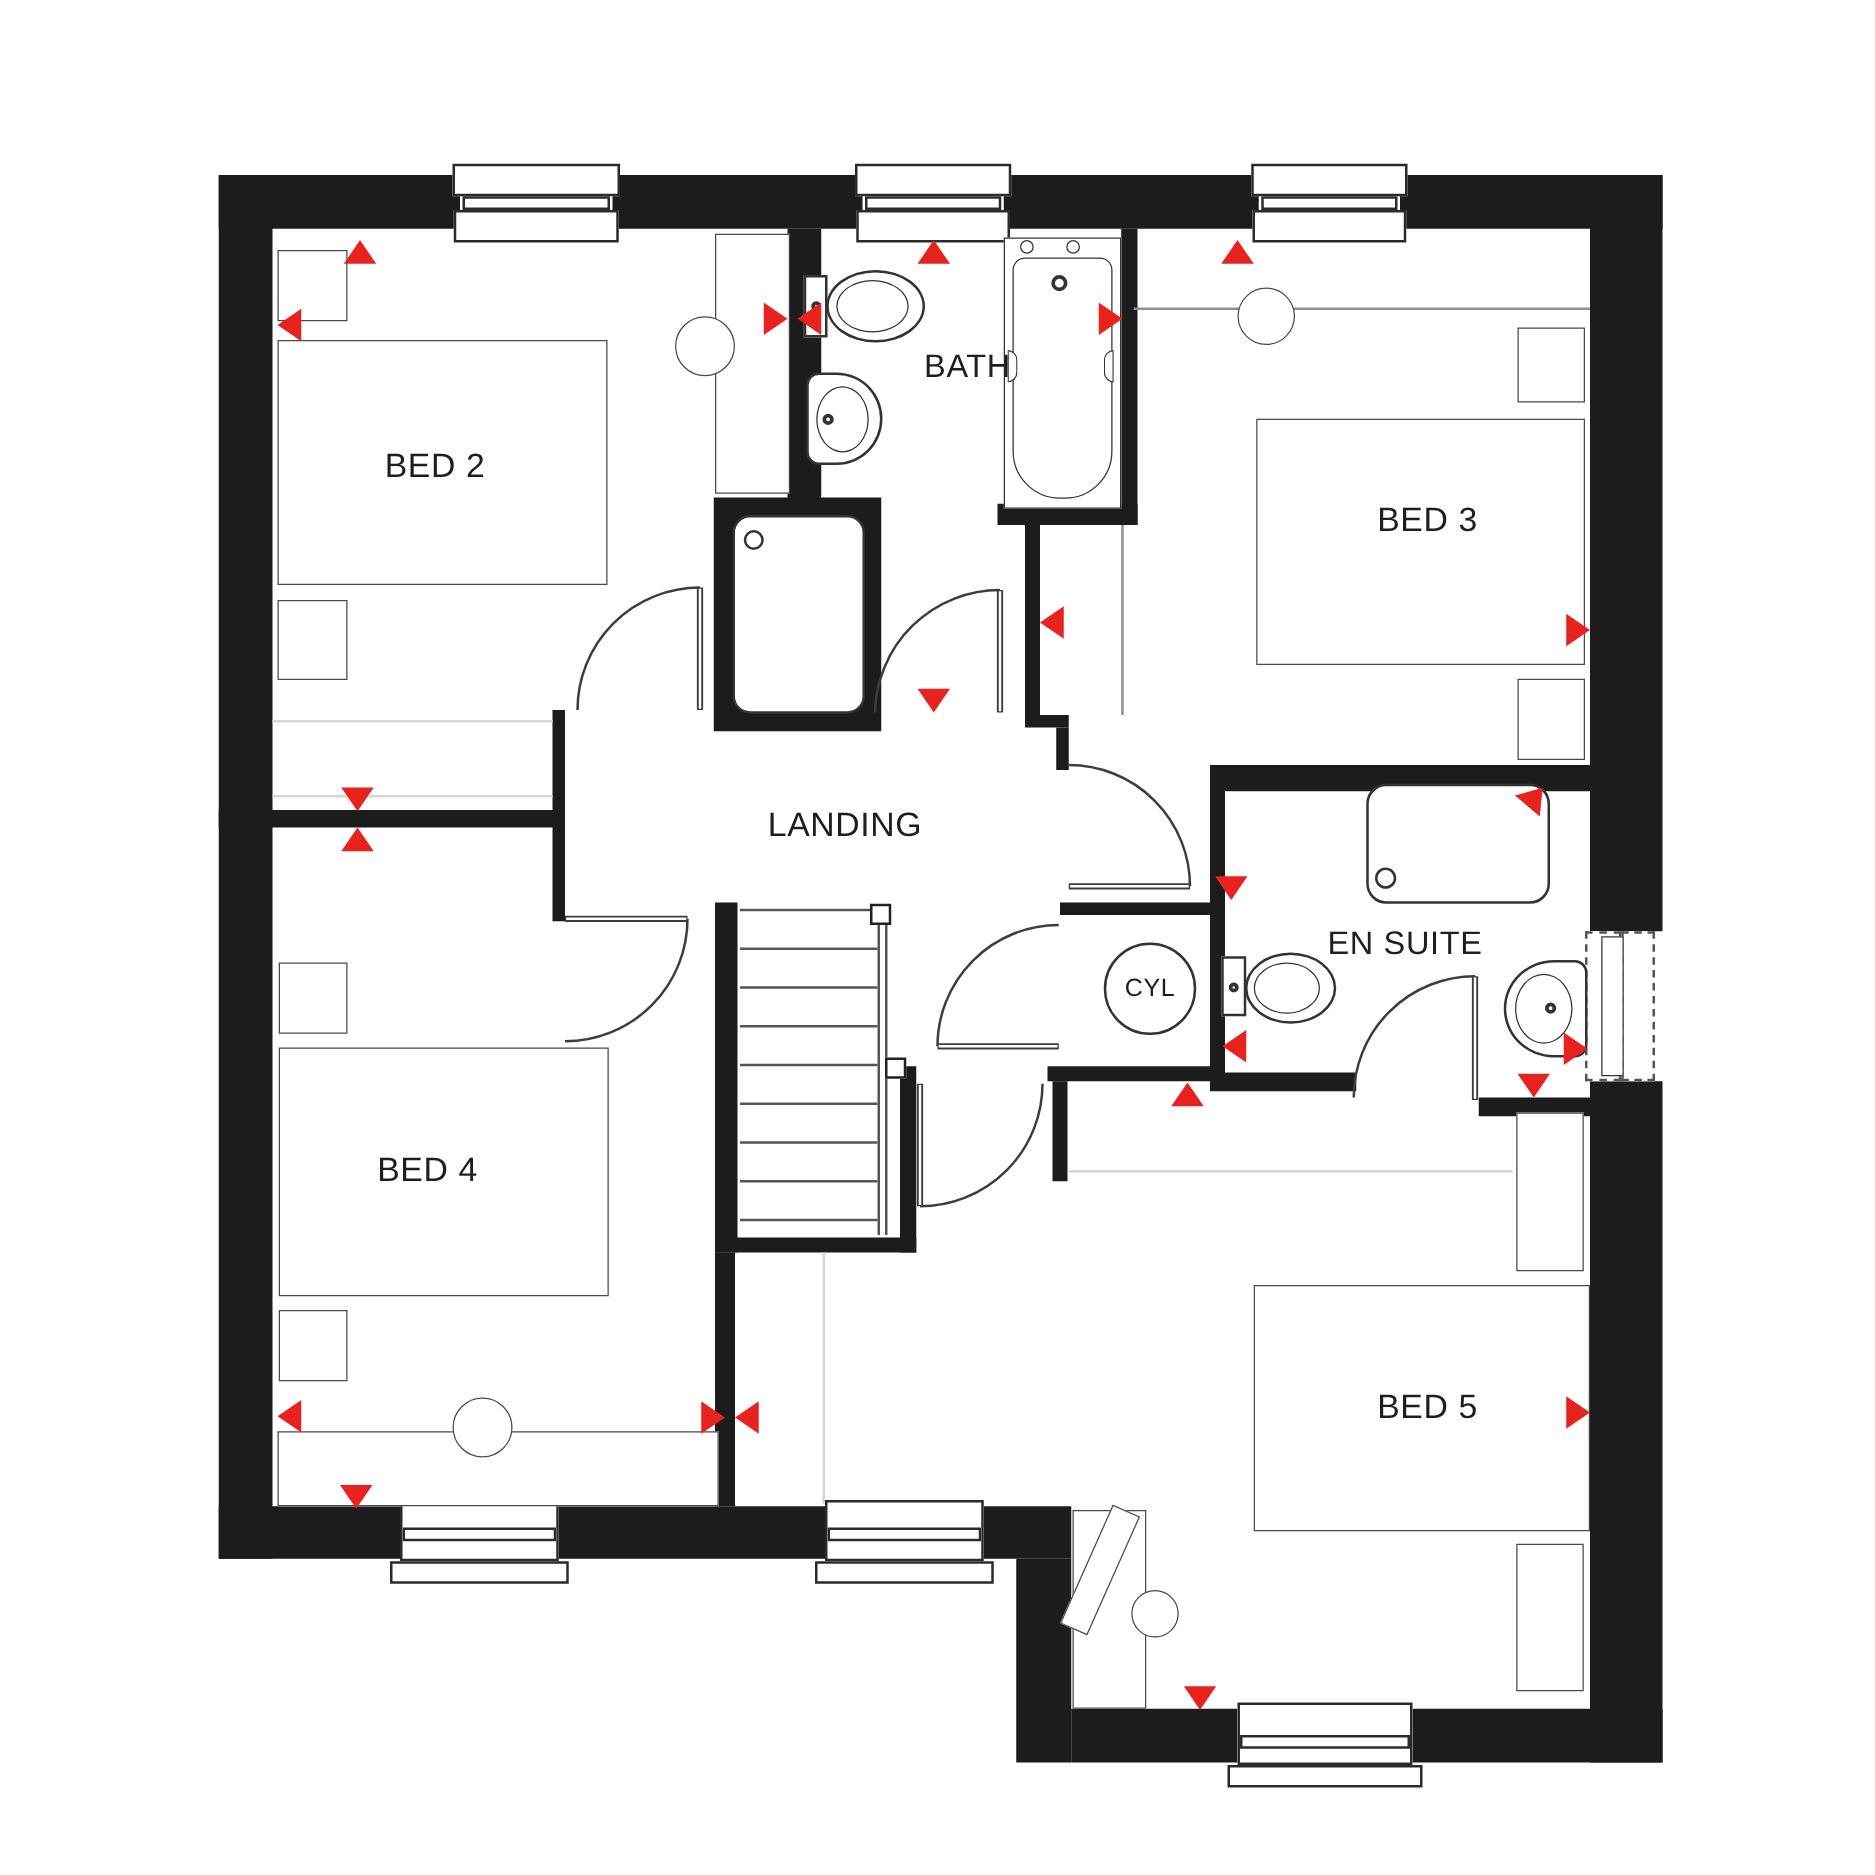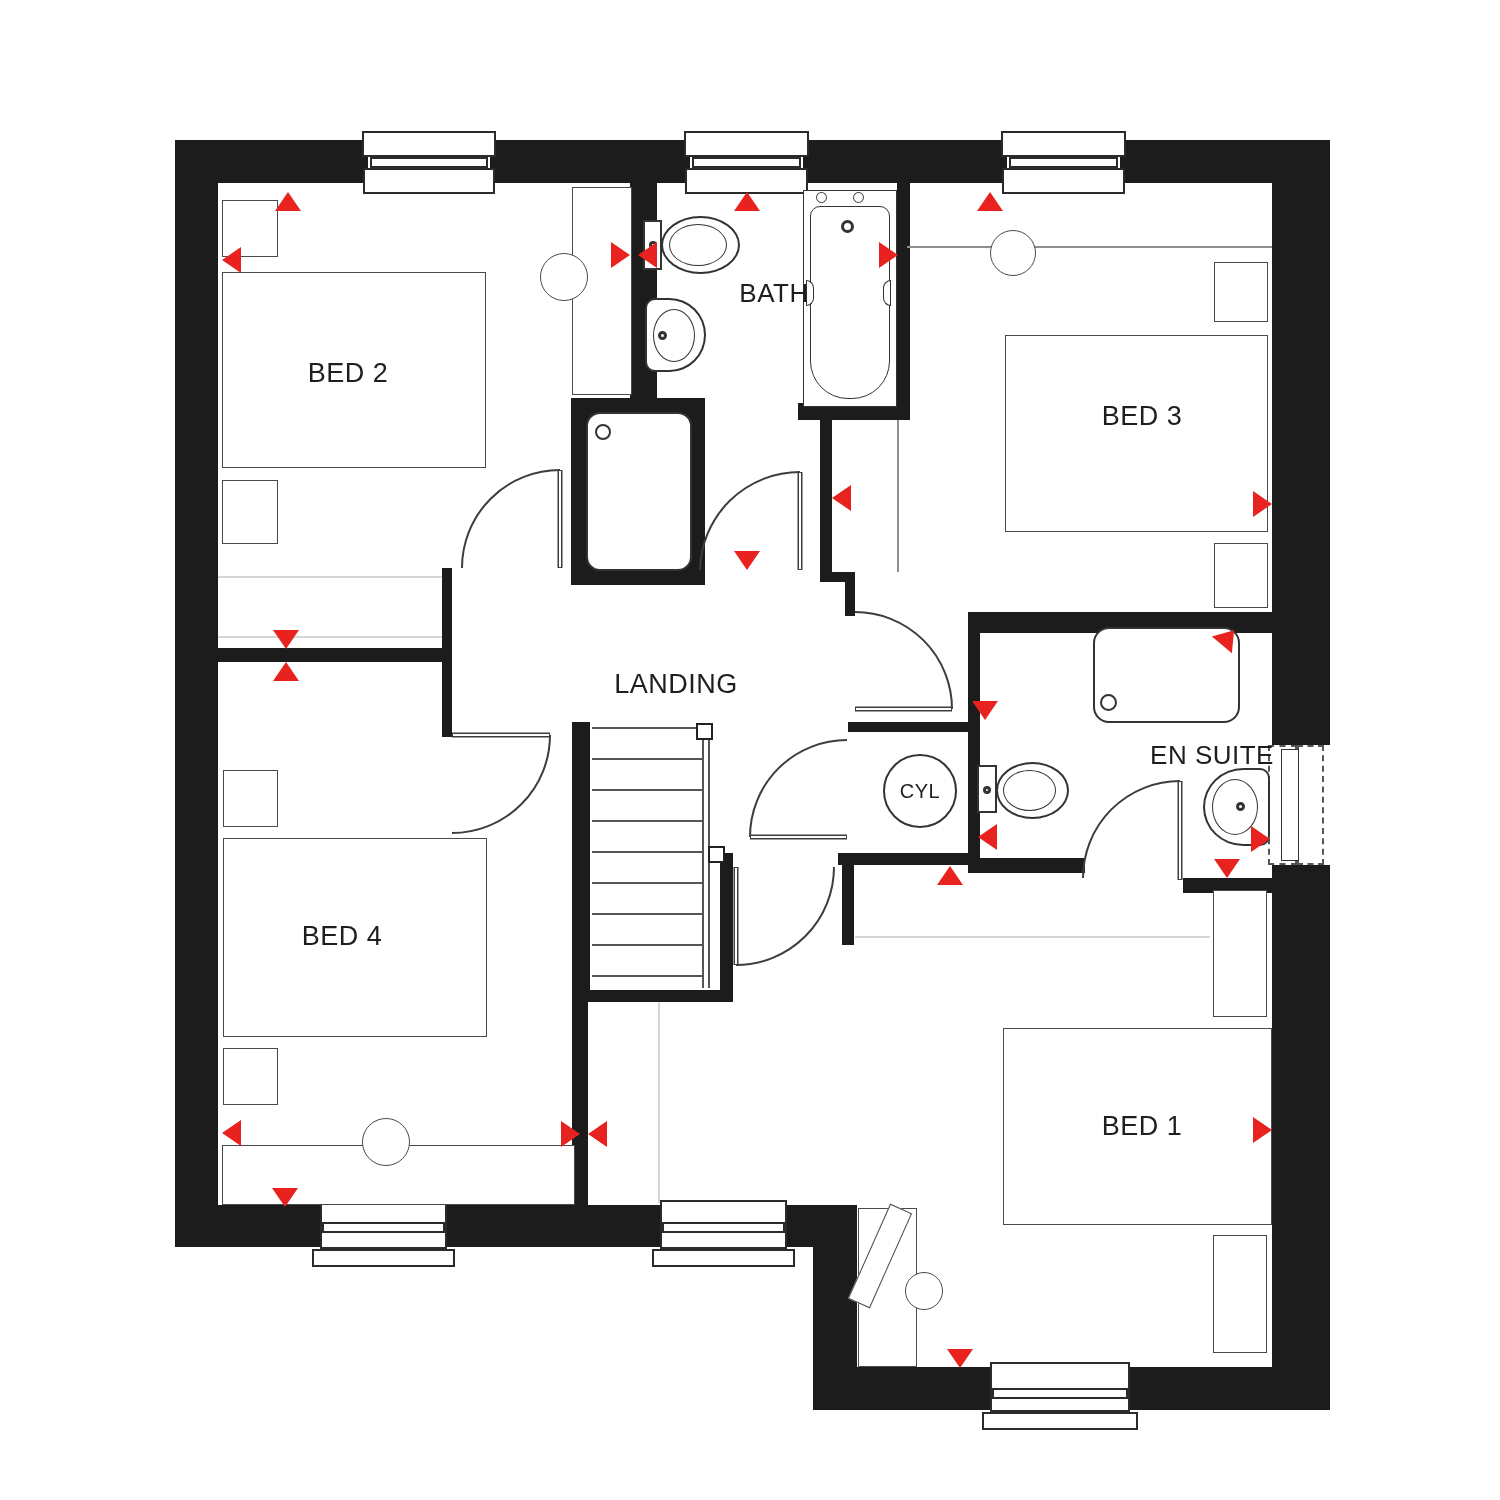--- a/index.html
+++ b/index.html
@@ -225,19 +225,19 @@
   <div class="tri-right" style="left:611px;top:242px"></div>
   <div class="tri-right" style="left:879px;top:242px"></div>
   <div class="tri-right" style="left:1253px;top:491px"></div>
   <div class="tri-right" style="left:1251px;top:826px"></div>
   <div class="tri-right" style="left:1253px;top:1117px"></div>
   <div class="tri-right" style="left:561px;top:1121px"></div>
 
   <div class="lbl" style="left:348px;top:373px">BED 2</div>
   <div class="lbl mid" style="left:774px;top:293px">BATH</div>
   <div class="lbl" style="left:1142px;top:416px">BED 3</div>
-  <div class="lbl" style="left:676px;top:684px">LANDING</div>
+  <div class="lbl" style="left:676px;top:660px">LANDING</div>
   <div class="lbl small" style="left:920px;top:791px">CYL</div>
-  <div class="lbl mid" style="left:1212px;top:755px">EN SUITE</div>
+  <div class="lbl mid" style="left:1124px;top:755px">EN SUITE</div>
   <div class="lbl" style="left:342px;top:936px">BED 4</div>
-  <div class="lbl" style="left:1142px;top:1126px">BED 1</div>
+  <div class="lbl" style="left:1142px;top:1126px">BED 5</div>
 
 </div>
 
 </body></html>

